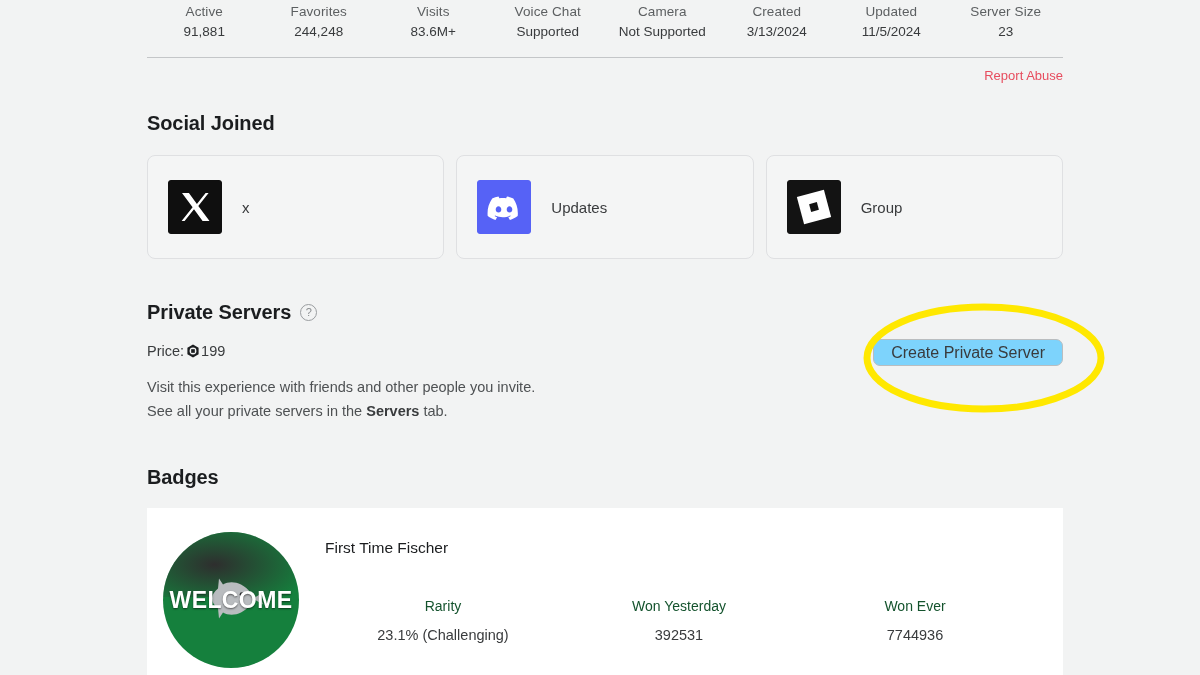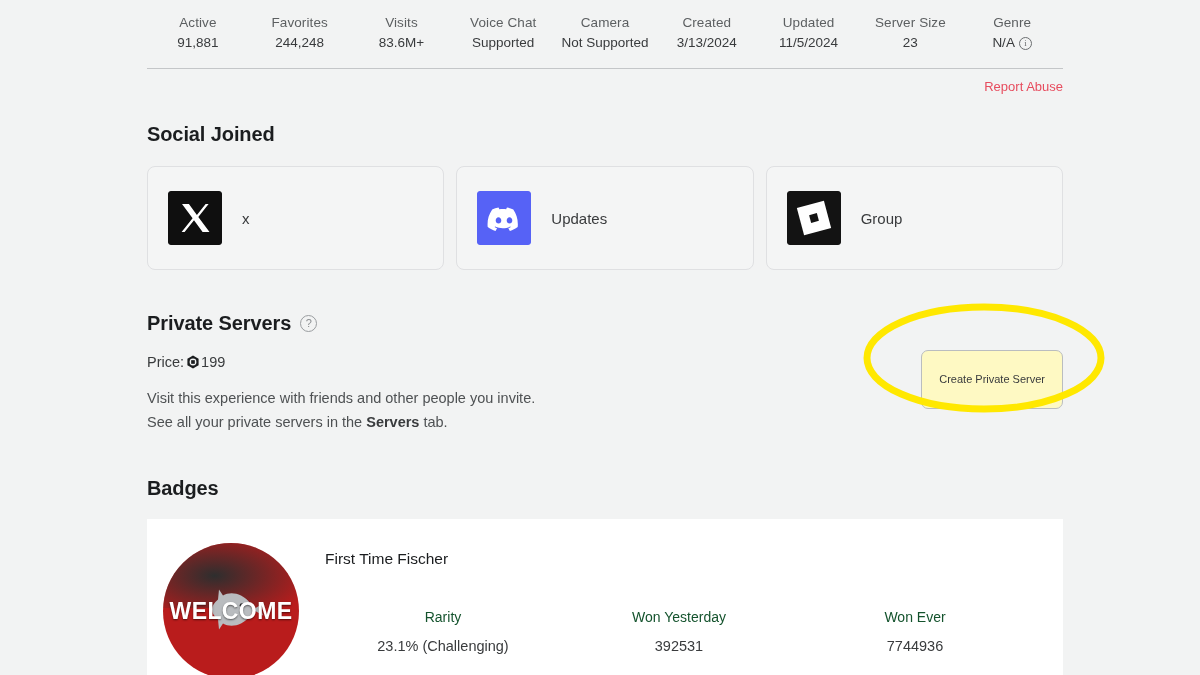--- a/index.html
+++ b/index.html
@@ -28,21 +28,21 @@
     position: absolute;
     left: 147px;
     top: 0;
     width: 916px;
   }
 
   
   .stats {
     display: flex;
     width: 100%;
-    padding-top: 15px;
+    padding-top: 4px;
   }
   .stat {
     flex: 1 1 0;
     text-align: center;
   }
   .stat-label {
     font-size: 13.5px;
     color: #5c5f61;
     line-height: 16px;
     letter-spacing: .1px;
@@ -189,27 +189,27 @@
     margin-top: 16px;
   }
   .ps-desc b { color: #393b3d; font-weight: bold; }
 
   .ps-action {
     position: absolute;
     right: 0;
     top: 38px;
   }
   .btn-outline {
-    background: #fef9c3;
+    background: #7dd3fc;
     border: 1px solid #babdbf;
     border-radius: 7px;
     font-family: "Liberation Sans", sans-serif;
-    font-size: 11px;
-    color: #393b3d;
-    padding: 20px 17px;
+    font-size: 16px;
+    color: #393b3d;
+    padding: 4px 17px;
     cursor: pointer;
     line-height: 17px;
   }
 
   
   .annotation-ellipse {
     position: absolute;
     left: 862px;
     top: 302px;
     width: 244px;
@@ -227,21 +227,21 @@
     padding: 24px 30px 22px 16px;
     display: flex;
     gap: 26px;
     align-items: flex-start;
   }
   .badge-img {
     width: 136px;
     height: 136px;
     border-radius: 50%;
     flex: 0 0 auto;
-    background: #b91c1c;
+    background: #15803d;
     position: relative;
     overflow: hidden;
   }
   .badge-img .glow {
     position: absolute;
     width: 120%;
     height: 60%;
     left: -10%;
     top: -12%;
     background: radial-gradient(ellipse at 40% 60%, #2e2e2e 0%, rgba(20,20,20,0) 70%);
@@ -335,27 +335,20 @@
         <div class="stat-label">Created</div>
         <div class="stat-value">3/13/2024</div>
       </div>
       <div class="stat">
         <div class="stat-label">Updated</div>
         <div class="stat-value">11/5/2024</div>
       </div>
       <div class="stat">
         <div class="stat-label">Server Size</div>
         <div class="stat-value">23</div>
-      </div>
-      <div class="stat">
-        <div class="stat-label">Genre</div>
-        <div class="stat-value">
-          <span>N/A</span>
-          <span class="info-circle"></span>
-        </div>
       </div>
     </div>
 
     <div class="divider"></div>
 
     <div class="report-row">
       <span class="report-abuse">Report Abuse</span>
     </div>
 
     <div class="section-title" id="social-links-heading">

